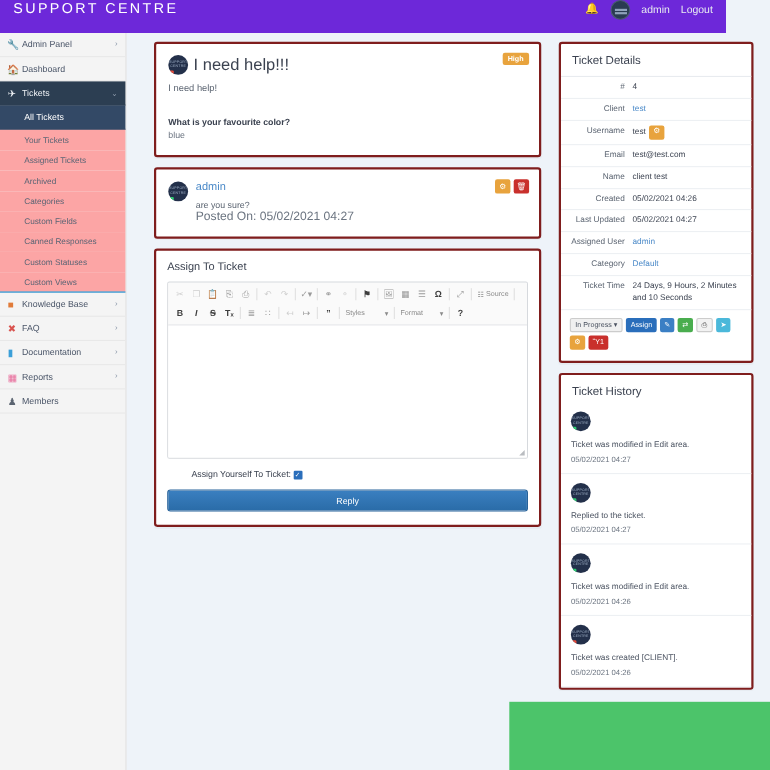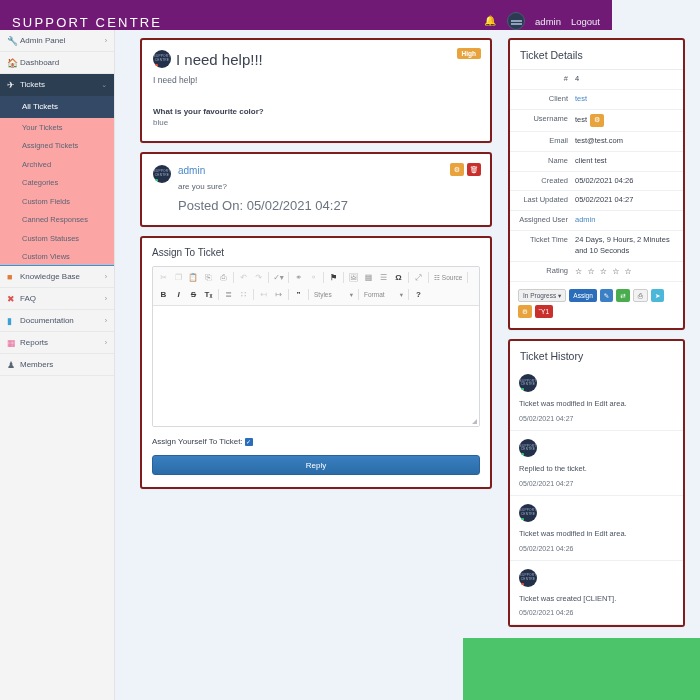--- a/index.html
+++ b/index.html
@@ -6,22 +6,22 @@
   html, body {
     width: 700px; height: 700px;
     font-family: "Liberation Sans", sans-serif;
     background: #eef3f9;
     overflow: hidden;
   }
   body { position: relative; }
 
   
   #topbar {
-    position: absolute; top: 0; left: 0; width: 612px; height: 30px;
-    background: #701a75; display: flex; align-items: flex-end;
+    position: absolute; top: 0; left: 0; width: 660px; height: 30px;
+    background: #6d28d9; display: flex; align-items: flex-start;
   }
   #brand {
     color: #ffffff; font-size: 13px; letter-spacing: 2.2px;
     padding-left: 12px; font-weight: 400;
   }
   #topbar-right {
     margin-left: auto; display: flex; align-items: center; gap: 10px;
     padding-right: 12px;
   }
   .tb-icon { color: #dfe4ea; font-size: 10px; line-height: 1; cursor: pointer; }
@@ -86,21 +86,21 @@
   #priority-badge {
     position: absolute; top: 8px; right: 9px;
     background: #e8a33d; color: #ffffff; font-size: 6.5px; font-weight: bold;
     padding: 2px 5px; border-radius: 2px;
   }
 
   #reply-card { margin-top: 9px; padding: 11px 11px 12px; position: relative; }
   .reply-head { display: flex; align-items: flex-start; gap: 7px; }
   .reply-author { font-size: 10px; color: #4a89c8; }
   .reply-text { font-size: 8px; color: #5b6471; margin-top: 6px; }
-  .reply-meta { font-size: 13px; color: #6b7480; margin-top: 7px; }
+  .reply-meta { font-size: 11px; color: #6b7480; }
   .reply-actions { position: absolute; top: 9px; right: 9px; display: flex; gap: 3px; }
   .sq-btn {
     width: 14px; height: 13px; border-radius: 2px; color: #fff;
     display: flex; align-items: center; justify-content: center;
     font-size: 7px; cursor: pointer;
   }
   .sq-orange { background: #e8a33d; }
   .sq-red { background: #c9302c; }
 
   
@@ -121,21 +121,21 @@
     width: 45px; height: 14px; font-size: 6.5px; color: #8a8a8a;
     padding: 0 3px; cursor: pointer;
   }
   .ck-src { display: flex; align-items: center; gap: 2px; font-size: 6.5px; color: #8a8a8a; padding: 0 3px; cursor: pointer; }
   .ck-area { height: 120px; background: #ffffff; position: relative; cursor: text; }
   .ck-area::after {
     content: ""; position: absolute; right: 2px; bottom: 2px;
     width: 0; height: 0; border-style: solid; border-width: 0 0 5px 5px;
     border-color: transparent transparent #b9bcc0 transparent;
   }
-  #assign-row { display: flex; align-items: center; gap: 2px; margin-top: 10px; }
+  #assign-row { display: flex; align-items: center; gap: 2px; margin-top: 10px; margin-left: 22px; }
   #assign-label { font-size: 8px; color: #3b4250; }
   #assign-check {
     width: 8px; height: 8px; background: #2a6ebb; border-radius: 1px;
     display: flex; align-items: center; justify-content: center;
     color: #fff; font-size: 6px; cursor: pointer;
   }
   #reply-btn {
     margin-top: 9px; width: 100%; height: 20px; border-radius: 3px;
     background: linear-gradient(#3a7fc0, #2a6ca8);
     border: 1px solid #27629a; color: #ffffff; font-size: 8px;
@@ -404,26 +404,26 @@
       </div>
       <div class="dl-row">
         <span class="dl-key">Last Updated</span>
         <span class="dl-val">05/02/2021 04:27</span>
       </div>
       <div class="dl-row">
         <span class="dl-key">Assigned User</span>
         <span class="dl-val link">admin</span>
       </div>
       <div class="dl-row">
+        <span class="dl-key">Category</span>
+        <span class="dl-val link">Default</span>
+      </div>
+      <div class="dl-row">
         <span class="dl-key">Ticket Time</span>
         <span class="dl-val">24 Days, 9 Hours, 2 Minutes and 10 Seconds</span>
-      </div>
-      <div class="dl-row">
-        <span class="dl-key">Rating</span>
-        <span class="dl-val stars">☆ ☆ ☆ ☆ ☆</span>
       </div>
 
       <div id="details-actions">
         <span class="act-btn b-status">In Progress ▾</span>
         <span class="act-btn b-blue">Assign</span>
         <span class="act-btn b-blue2">✎</span>
         <span class="act-btn b-green">⇄</span>
         <span class="act-btn b-white">⎙</span>
         <span class="act-btn b-cyan">➤</span>
         <span class="act-btn b-orange">⚙</span>

